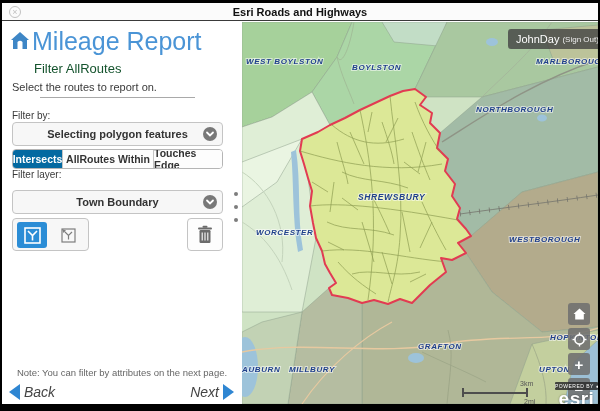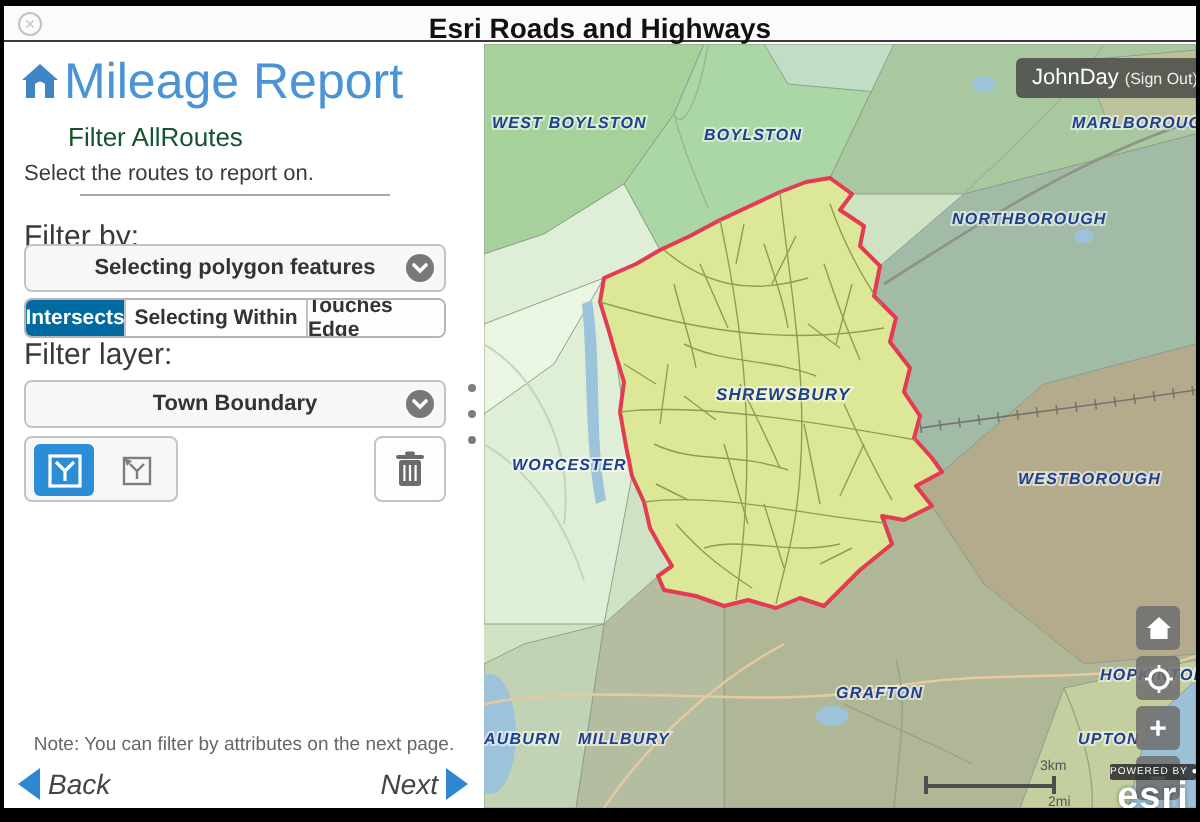--- a/index.html
+++ b/index.html
@@ -2,35 +2,35 @@
 <html><head>
 <meta charset="utf-8">
 <style>
   * { margin:0; padding:0; box-sizing:border-box; }
   html,body { width:600px; height:411px; }
   body { background:#000; font-family:"Liberation Sans", sans-serif; position:relative; overflow:hidden; }
   .window { position:absolute; left:2px; top:3px; width:596px; height:401px; background:#fff; }
 
   
   .titlebar { position:absolute; left:0; top:0; width:596px; height:18px; background:#fbfbfb; border-bottom:1px solid #3a3a3a; }
-  .titlebar .title { position:absolute; left:0; right:0; top:3px; text-align:center; font-size:14px; font-weight:bold; color:#111; }
+  .titlebar .title { position:absolute; left:0; right:0; top:3px; text-align:center; font-size:11px; font-weight:bold; color:#111; }
   .close-btn { position:absolute; left:7px; top:3px; width:12px; height:12px; border:1px solid #c2c2c2; border-radius:50%; color:#c2c2c2; font-size:9px; line-height:10px; text-align:center; }
 
   
   .content { position:absolute; left:0; top:19px; width:596px; height:338px; display:flex; }
   .panel { position:relative; width:240px; height:382px; background:#fff; flex:none; }
   .map { position:relative; width:356px; height:382px; overflow:hidden; background:#cfe3c4; }
 
   
   .home-icon { position:absolute; left:7px; top:8px; }
   .heading { position:absolute; left:30px; top:5px; font-size:25px; color:#4a94d6; }
   .subheading { position:absolute; left:32px; top:39px; font-size:13px; color:#14532d; }
   .instruction { position:absolute; left:10px; top:59px; font-size:11px; color:#3a3a3a; }
   .divider { position:absolute; left:38px; top:75px; width:155px; height:1px; background:#a9a9a9; }
-  .field-label { position:absolute; left:10px; font-size:15px; color:#3a3a3a; }
+  .field-label { position:absolute; left:10px; font-size:10px; color:#3a3a3a; }
   .lbl-filterby { top:88px; }
   .lbl-filterlayer { top:147px; }
   .dropdown { position:absolute; left:10px; width:211px; height:24px; background:#f7f7f7; border:1px solid #c4c4c4; border-radius:4px; display:flex; align-items:center; justify-content:center; }
   .dd1 { top:100px; } .dd2 { top:168px; }
   .dropdown .dd-text { font-size:11px; font-weight:bold; color:#333; }
   .dd-chevron { position:absolute; right:5px; top:4px; width:14px; height:14px; background:#787878; border-radius:50%; }
   .dd-chevron svg { position:absolute; left:2px; top:2px; }
   .segmented { position:absolute; left:10px; top:127px; width:211px; height:20px; display:flex; border:1px solid #b5b5b5; border-radius:4px; overflow:hidden; background:#fdfdfd; }
   .seg-btn { flex:none; display:flex; align-items:center; justify-content:center; font-size:10.5px; font-weight:bold; color:#333; border-right:1px solid #c4c4c4; background:#fdfdfd; }
   .seg-btn:last-child { border-right:none; }
@@ -94,21 +94,21 @@
         <span class="dd-text">Selecting polygon features</span>
         <span class="dd-chevron">
           <svg width="10" height="10" viewBox="0 0 10 10">
               <polyline points="2,3.5 5,6.5 8,3.5" fill="none" stroke="#fff" stroke-width="1.8" stroke-linecap="round"></polyline>
             </svg>
         </span>
       </div>
 
       <div class="segmented">
         <div class="seg-btn active" style="width:50px">Intersects</div>
-        <div class="seg-btn" style="width:91px">Selecting Within</div>
+        <div class="seg-btn" style="width:91px">AllRoutes Within</div>
         <div class="seg-btn" style="width:68px">Touches Edge</div>
       </div>
 
       <div class="field-label lbl-filterlayer">Filter layer:</div>
       <div class="dropdown dd2">
         <span class="dd-text">Town Boundary</span>
         <span class="dd-chevron">
           <svg width="10" height="10" viewBox="0 0 10 10">
               <polyline points="2,3.5 5,6.5 8,3.5" fill="none" stroke="#fff" stroke-width="1.8" stroke-linecap="round"></polyline>
             </svg>

